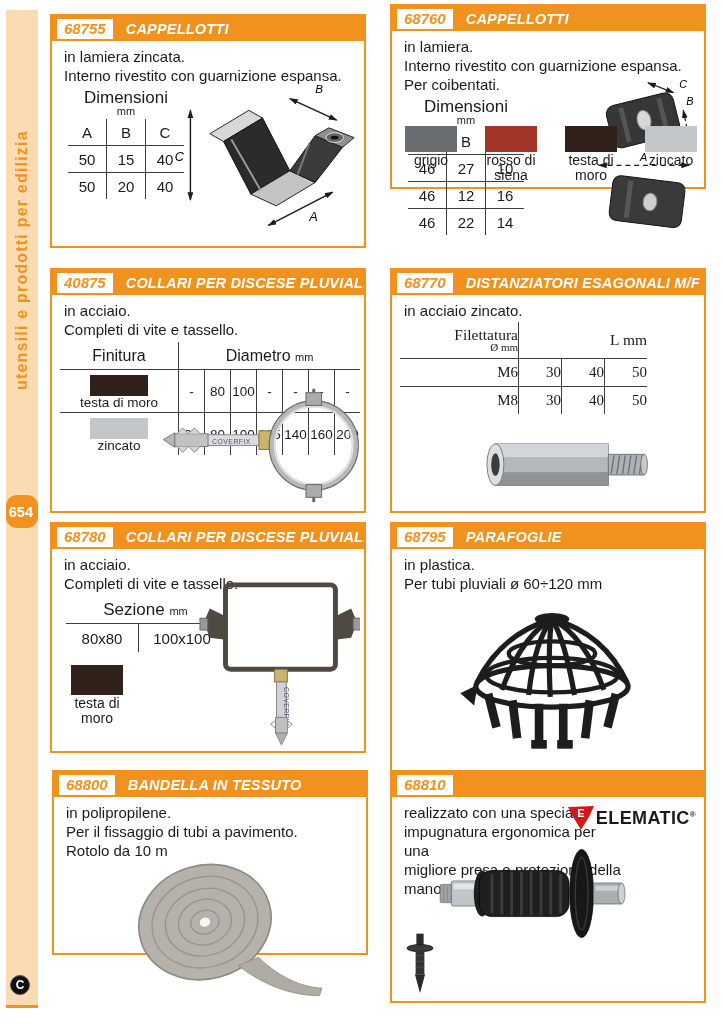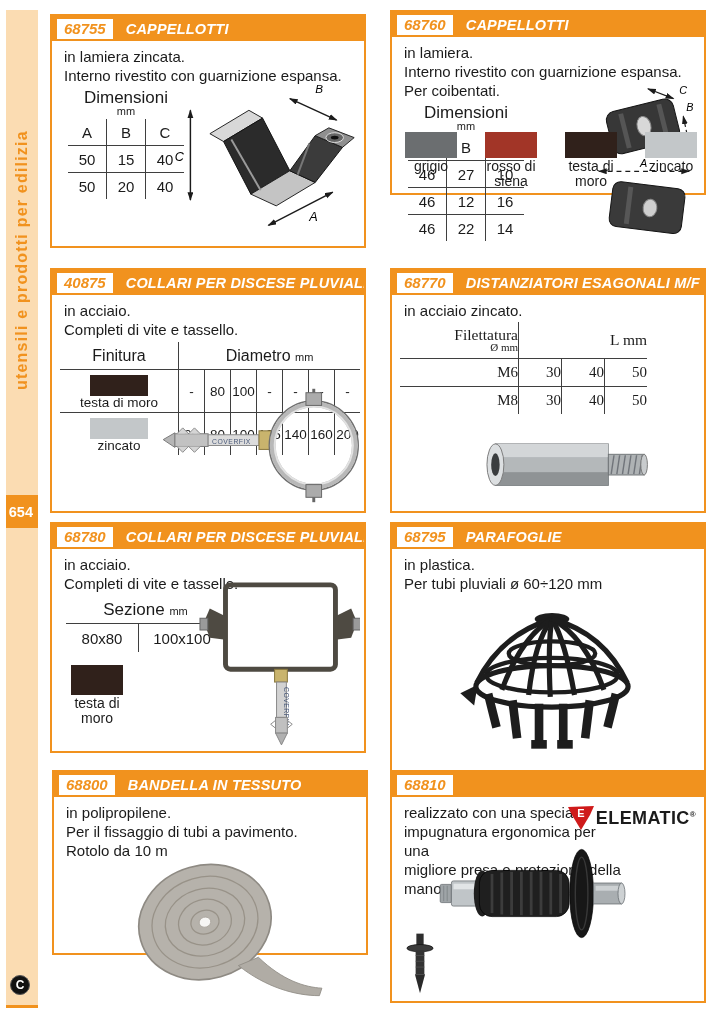--- a/index.html
+++ b/index.html
@@ -10,28 +10,28 @@
   
   .sidebar{position:absolute;left:6px;top:10px;width:32px;height:998px;
     background:#fbdcb2;border-bottom:3px solid #f1921e;box-sizing:border-box;}
   .vtext{position:absolute;top:35px;left:0;width:32px;height:430px;
     writing-mode:vertical-rl;transform:rotate(180deg);
     text-align:center;line-height:32px;color:#f1921e;font-weight:700;
     font-size:16px;letter-spacing:1.2px;white-space:nowrap;}
   .pagebadge{position:absolute;top:485px;left:0;width:32px;height:33px;
     background:#f1921e;color:#fff;font-weight:700;font-size:14.5px;
     display:flex;align-items:center;justify-content:flex-end;
-    padding-right:5px;box-sizing:border-box;}
+    padding-right:5px;box-sizing:border-box;border-radius:11px;}
   .clogo{position:absolute;bottom:10px;left:4px;width:18px;height:18px;
     border-radius:50%;background:#111;color:#fff;font-weight:700;font-size:12px;
     display:flex;align-items:center;justify-content:center;border:1px solid #555;}
   
   .panel{position:absolute;width:316px;border:2px solid #f1921e;background:#fff;box-sizing:border-box;}
   .pp0{left:50px;top:14px;height:234px}
-  .pp1{left:390px;top:10px;height:185px}
+  .pp1{left:390px;top:4px;height:185px}
   .pp2{left:50px;top:268px;height:245px}
   .pp3{left:390px;top:268px;height:245px}
   .pp4{left:50px;top:522px;height:231px}
   .pp5{left:390px;top:522px;height:271px}
   .pp6{left:52px;top:770px;height:185px}
   .pp7{left:390px;top:770px;height:233px}
   .phead{height:25px;background:#f1921e;display:flex;align-items:center;overflow:hidden;}
   .pcode{background:#fff;color:#f1921e;font-weight:700;font-style:italic;font-size:15px;
     line-height:20px;height:20px;padding:0 7px;margin-left:5px;flex:none;}
   .ptitle{color:#fff;font-weight:700;font-style:italic;font-size:14.5px;margin-left:13px;

